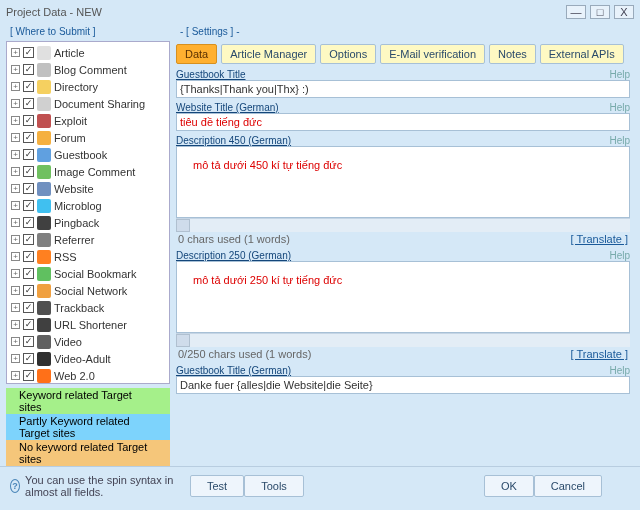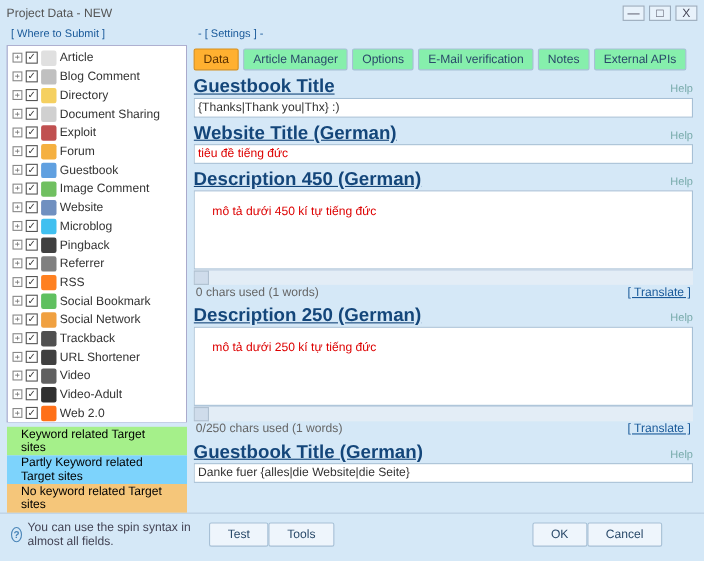--- a/index.html
+++ b/index.html
@@ -17,26 +17,26 @@
 .cb{width:11px;height:11px;border:1px solid #555;background:#fff;display:flex;align-items:center;justify-content:center;font-size:9px;line-height:9px;color:#333}
 .ic{width:14px;height:14px;display:inline-block;border-radius:2px}
 .rowtxt{color:#333}
 .legend{margin-top:4px;font-size:10px}
 .legend div{padding:1px 13px}
 .lg1{background:#a5f08a}
 .lg2{background:#7dd3fc}
 .lg3{background:#f5c67a}
 .right{flex:1;margin-left:6px;display:flex;flex-direction:column}
 .tabs{display:flex;gap:4px;padding:3px 0 5px}
-.tab{padding:3px 8px;border:1px solid #a7c0d6;background:#86efac;color:#2a4a6a;cursor:pointer;border-radius:2px}
+.tab{padding:3px 8px;border:1px solid #a7c0d6;background:#fef9c3;color:#2a4a6a;cursor:pointer;border-radius:2px}
 .tab.active{background:#ffb030;color:#5a3000;border-color:#d69020}
 .form{flex:1;overflow-y:auto;padding-right:4px}
 .fld{margin-bottom:4px}
 .flabel{display:flex;justify-content:space-between;align-items:baseline}
-.flabel .fn{color:#14467a;font-weight:bold;text-decoration:underline;font-size:17px}
+.flabel .fn{color:#14467a;font-weight:normal;text-decoration:underline;font-size:10px}
 .flabel .hl{color:#7aa;font-size:10px}
 .inp{width:100%;border:1px solid #a7c0d6;padding:2px 3px;background:#fff;color:#333;font-size:11px}
 .ta{width:100%;border:1px solid #a7c0d6;background:#fff;height:72px;position:relative;overflow:auto}
 .ta .red{color:#d00;padding:12px 16px;font-size:11px}
 .sbar{height:14px;background:#e3edf6;border-top:1px solid #c5d5e5;display:flex}
 .sbar .th{width:14px;background:#cfdceb;border:1px solid #b0c0d0}
 .meta{display:flex;justify-content:space-between;font-size:10px;color:#666;padding:1px 2px}
 .meta .tr{color:#1a5a9a;text-decoration:underline}
 .footer{height:38px;display:flex;align-items:center;padding:2px 10px;border-top:1px solid #b8cde0}
 .hint{display:flex;align-items:center;gap:5px;width:170px;color:#445;font-size:10px}

